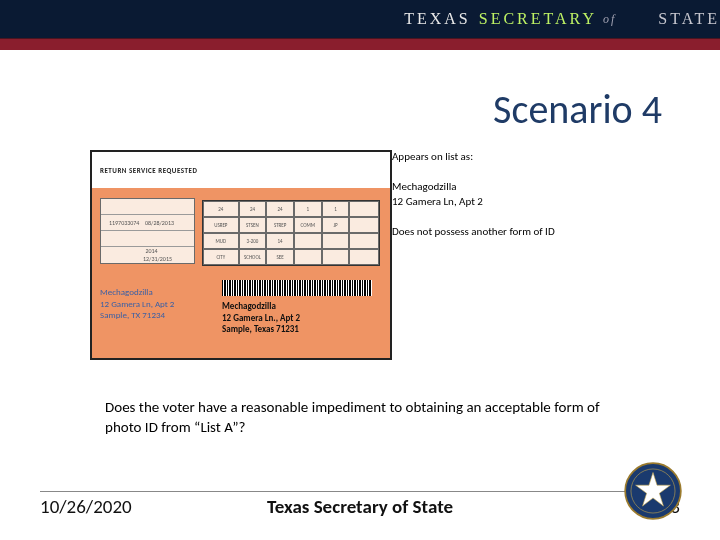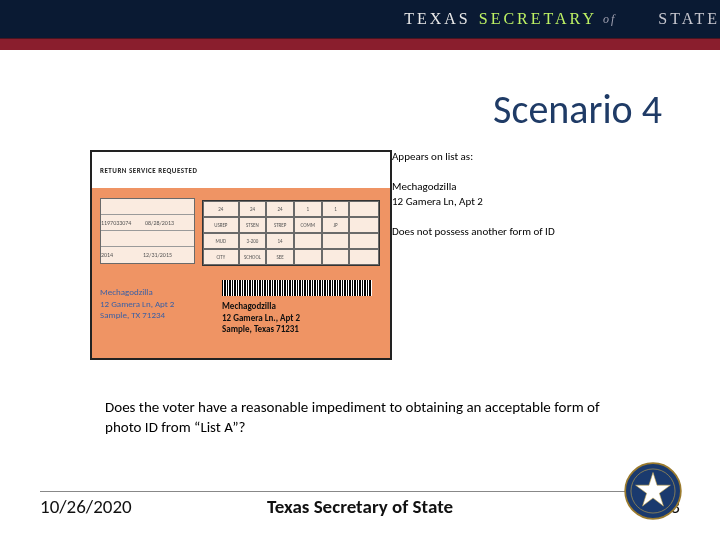--- a/index.html
+++ b/index.html
@@ -107,23 +107,23 @@
     border: 1px solid #6a6a6a;
     background: #faebe0;
   }
   .vc-left-block .lb-row {
     height: 16px;
     border-bottom: 1px solid #9a9a9a;
     font-size: 6px;
     color: #555;
     display: flex;
     align-items: center;
-    padding-left: 0;
-  }
-  .vc-left-block .lb-row:last-child { border-bottom: none; }
+    padding-left: 8px;
+  }
+  .vc-left-block .lb-row:last-child { border-bottom: none; flex-direction: column; }
   .vc-addr-blue {
     position: absolute;
     top: 98px;
     left: 8px;
     font-size: 9px;
     line-height: 1.3;
     color: #3a5fa5;
   }
   .vc-barcode {
     position: absolute;

